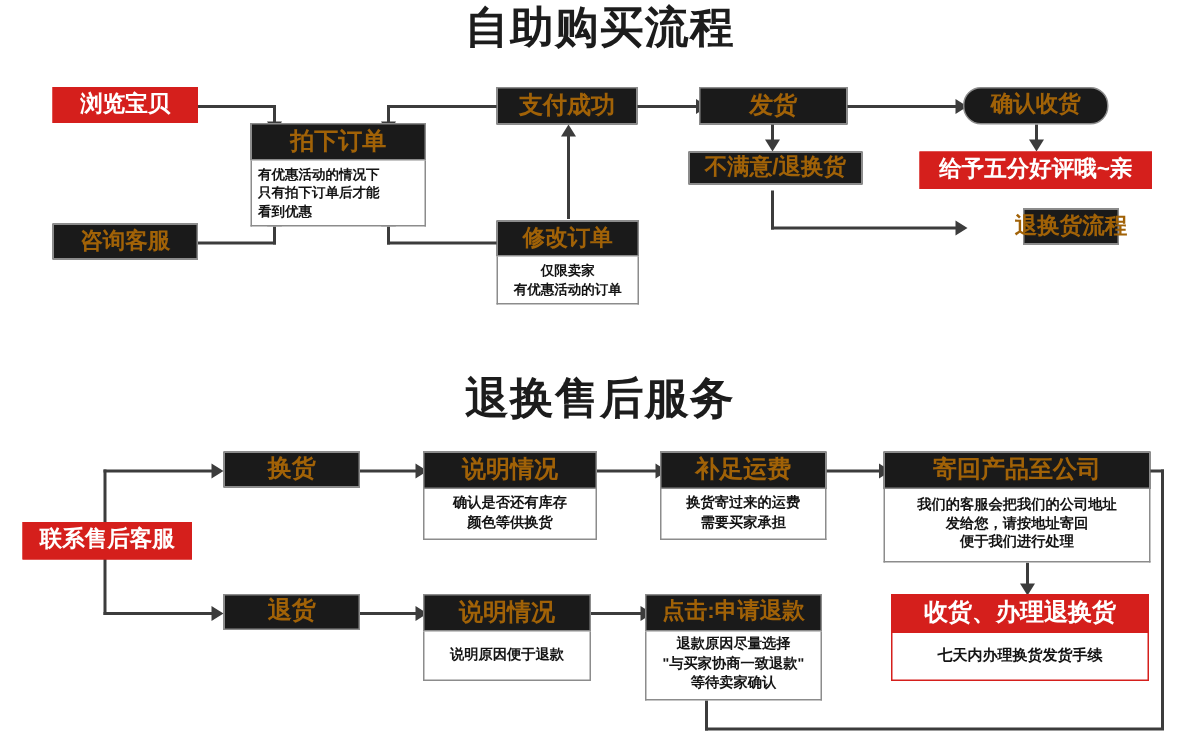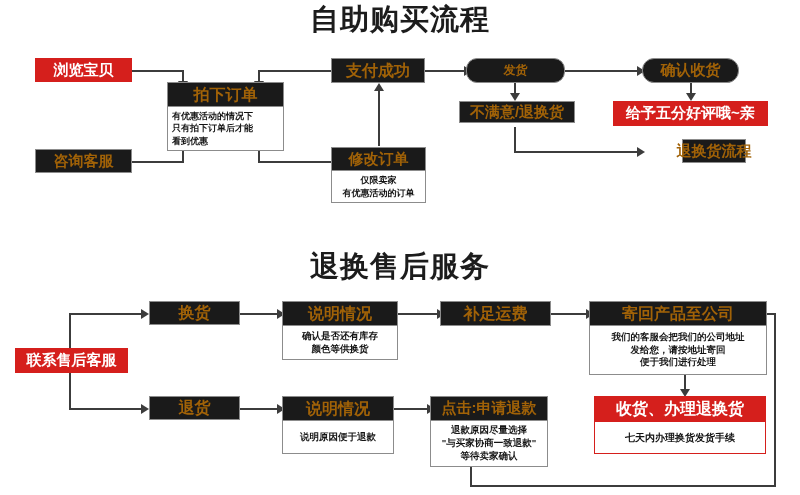--- a/index.html
+++ b/index.html
@@ -177,21 +177,21 @@
       <span>仅限卖家</span>
       <span>有优惠活动的订单</span>
     </div>
   </div>
 
   <div class="node dark" id="n-pay-success" style="left:331px; top:58px; width:94px;">
     <div class="head" style="height:25px; font-size:16px;">支付成功</div>
   </div>
 
   <div class="node dark" id="n-ship" style="left:466px; top:58px; width:99px;">
-    <div class="head" style="height:25px; font-size:12px;border-radius:11px;">发货</div>
+    <div class="head" style="height:25px; font-size:16px;">发货</div>
   </div>
 
   <div class="node dark" id="n-unsatisfied" style="left:459px; top:101px; width:116px;">
     <div class="head" style="height:22px; font-size:15px;">不满意/退换货</div>
   </div>
 
   <div class="node dark" id="n-confirm-recv" style="left:642px; top:58px; width:97px;">
     <div class="head" style="height:25px; font-size:15px;border-radius:12px;">确认收货</div>
   </div>
 
@@ -246,20 +246,24 @@
   <div class="node dark" id="n-explain-exchange" style="left:282px; top:301px; width:116px;">
     <div class="head" style="height:25px; font-size:16px;">说明情况</div>
     <div class="body" style="height:34px; font-size:9.5px;">
       <span>确认是否还有库存</span>
       <span>颜色等供换货</span>
     </div>
   </div>
 
   <div class="node dark" id="n-pay-freight" style="left:440px; top:301px; width:111px;">
     <div class="head" style="height:25px; font-size:16px;">补足运费</div>
+    <div class="body" style="height:34px; font-size:9.5px;">
+      <span>换货寄过来的运费</span>
+      <span>需要买家承担</span>
+    </div>
   </div>
 
   <div class="node dark" id="n-send-back" style="left:589px; top:301px; width:178px;">
     <div class="head" style="height:25px; font-size:16px;">寄回产品至公司</div>
     <div class="body" style="height:49px; font-size:9.5px;">
       <span>我们的客服会把我们的公司地址</span>
       <span>发给您，请按地址寄回</span>
       <span>便于我们进行处理</span>
     </div>
   </div>

